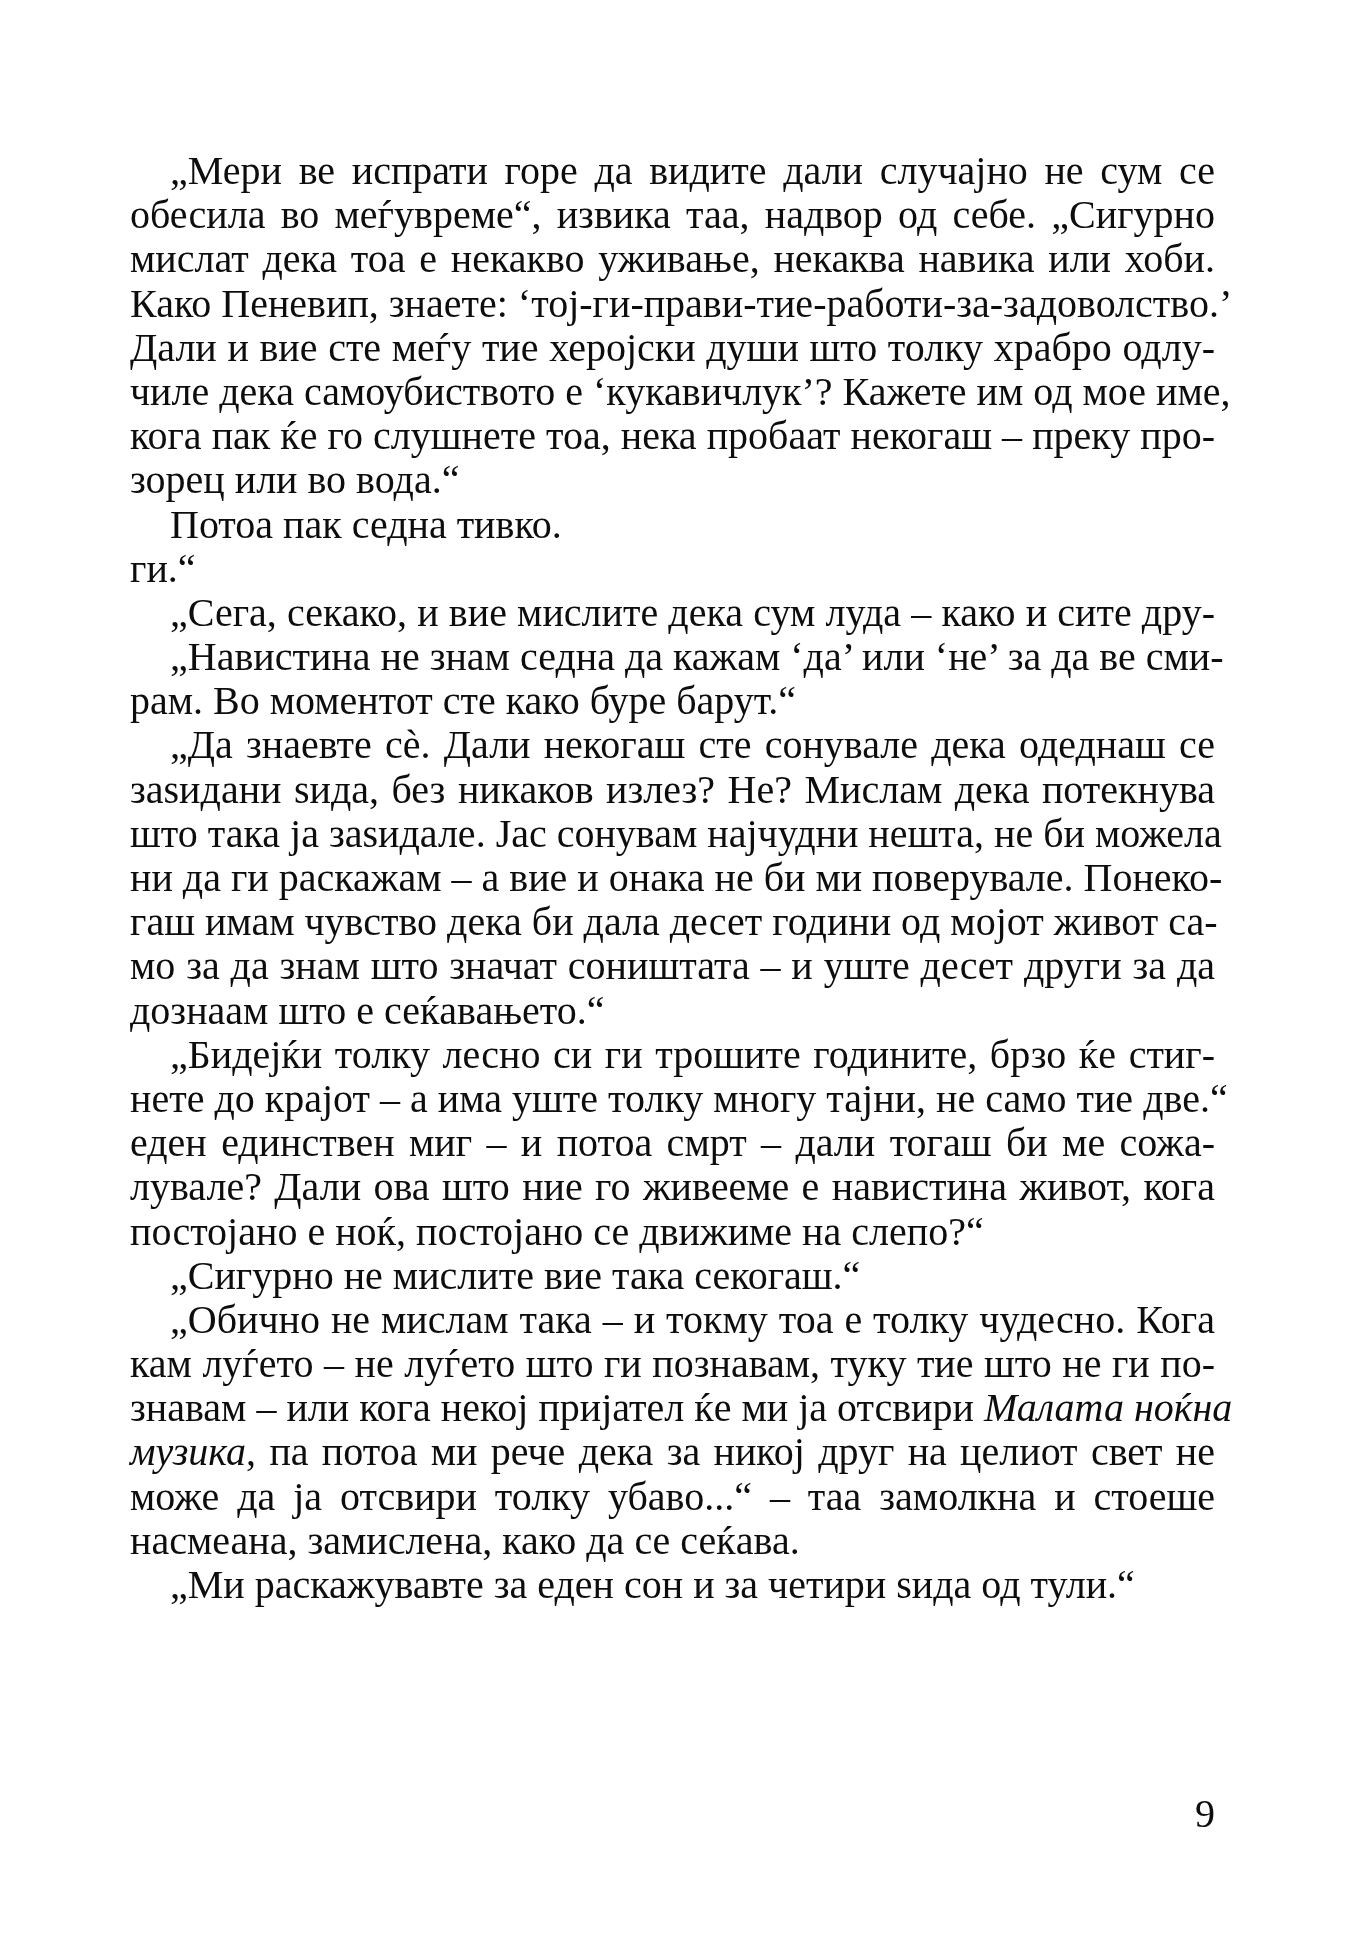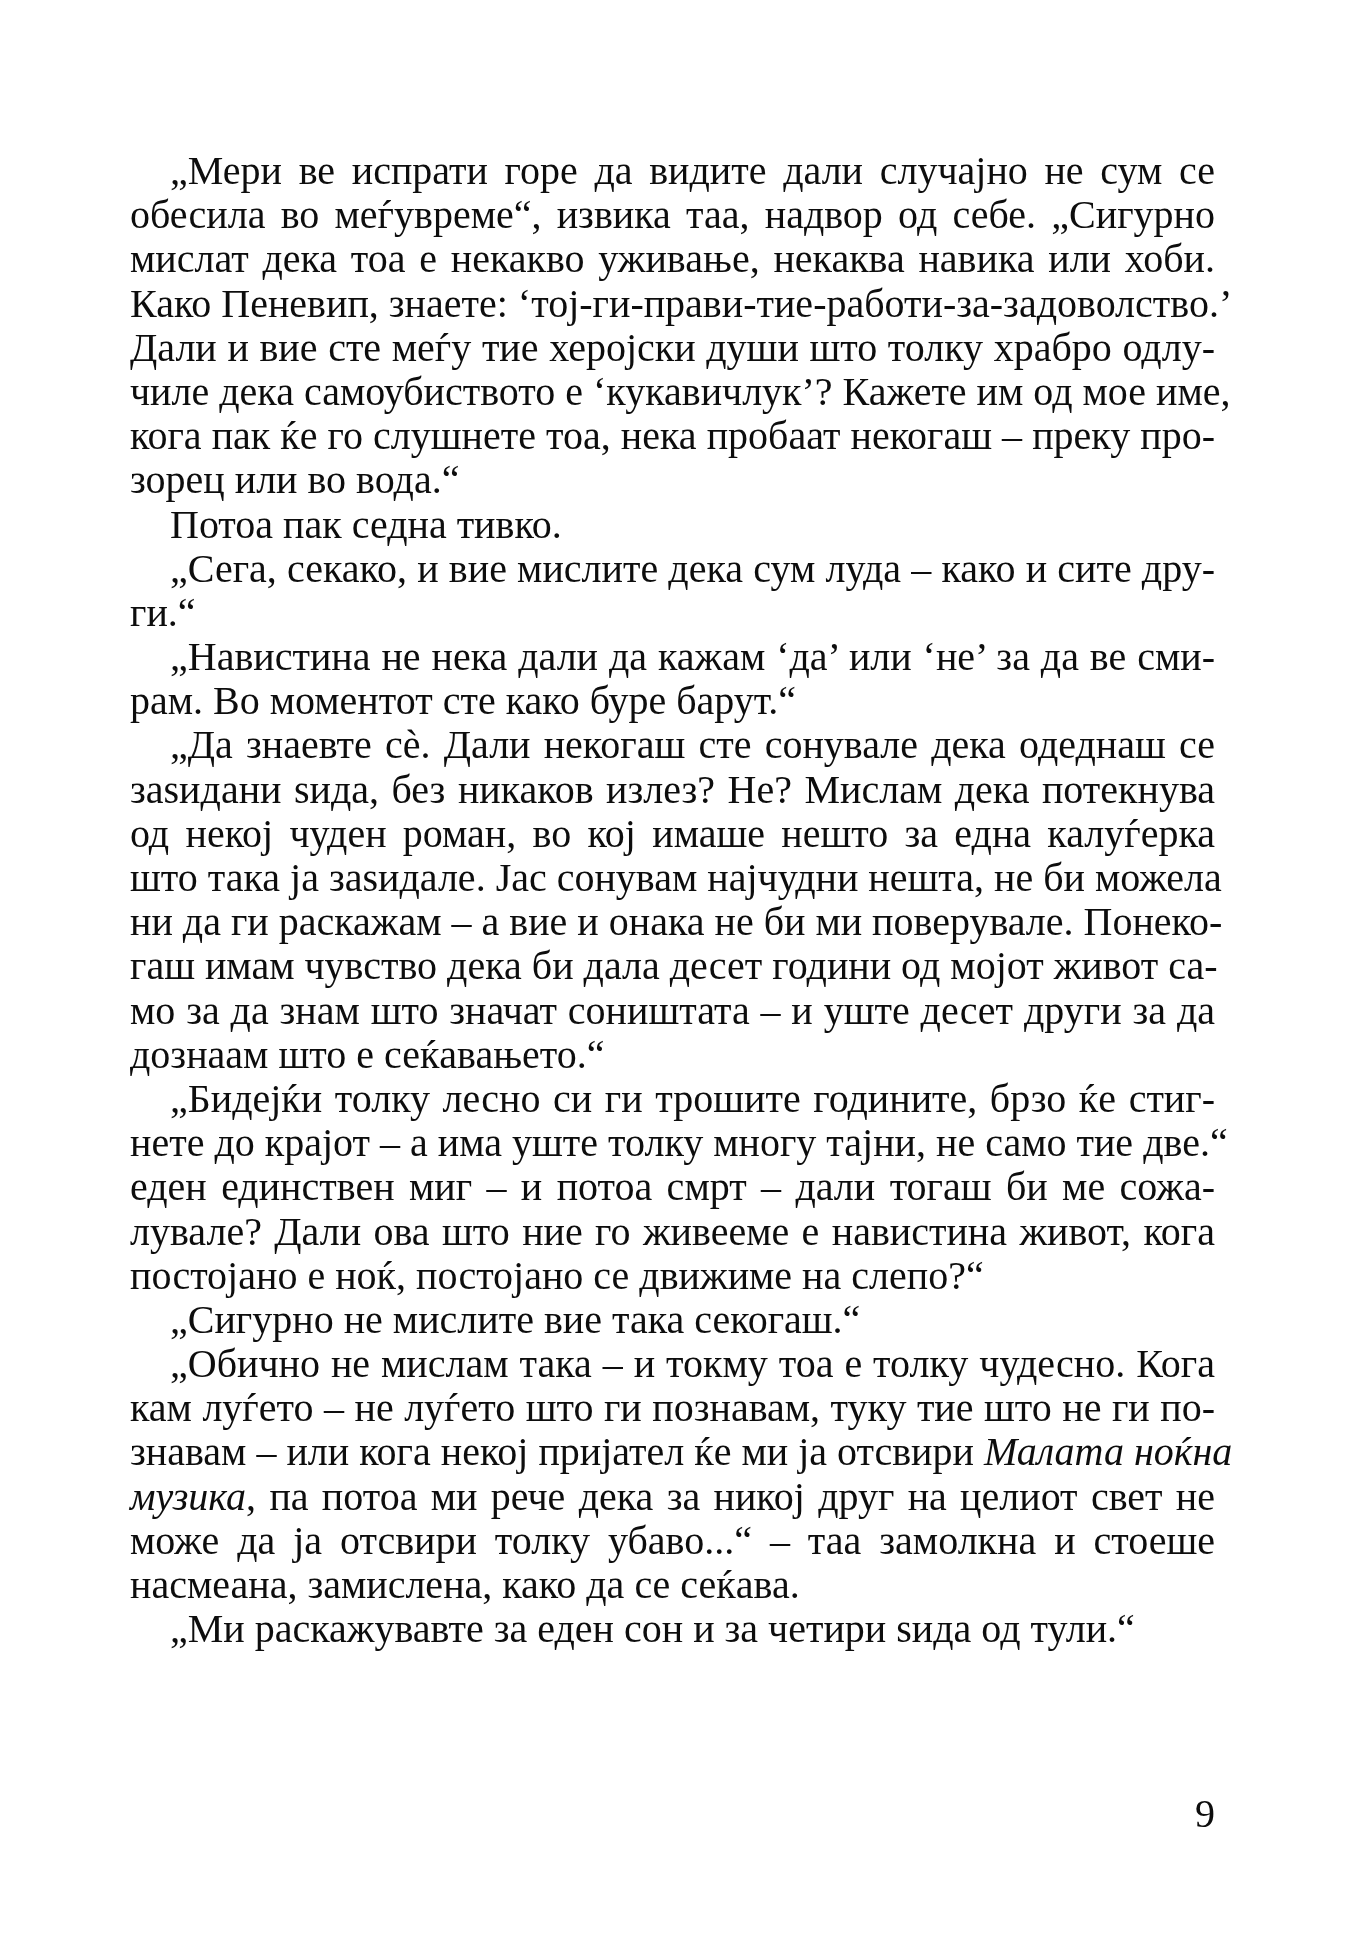--- a/index.html
+++ b/index.html
@@ -58,31 +58,30 @@
         <div class="line">Како Пеневип, знаете: ‘тој-ги-прави-тие-работи-за-задоволство.’</div>
         <div class="line">Дали и вие сте меѓу тие херојски души што толку храбро одлу-</div>
         <div class="line">чиле дека самоубиството е ‘кукавичлук’? Кажете им од мое име,</div>
         <div class="line">кога пак ќе го слушнете тоа, нека пробаат некогаш – преку про-</div>
         <div class="line last">зорец или во вода.“</div>
       </div>
       <div class="paragraph">
         <div class="line first last">Потоа пак седна тивко.</div>
       </div>
       <div class="paragraph">
+        <div class="line last">ги.“</div>
         <div class="line first">„Сега, секако, и вие мислите дека сум луда – како и сите дру-</div>
-        <div class="line last">ги.“</div>
       </div>
       <div class="paragraph">
-        <div class="line first">„Навистина не нека дали да кажам ‘да’ или ‘не’ за да ве сми-</div>
+        <div class="line first">„Навистина не знам седна да кажам ‘да’ или ‘не’ за да ве сми-</div>
         <div class="line last">рам. Во моментот сте како буре барут.“</div>
       </div>
       <div class="paragraph">
         <div class="line first">„Да знаевте сѐ. Дали некогаш сте сонувале дека одеднаш се</div>
         <div class="line">заѕидани ѕида, без никаков излез? Не? Мислам дека потекнува</div>
-        <div class="line">од некој чуден роман, во кој имаше нешто за една калуѓерка</div>
         <div class="line">што така ја заѕидале. Јас сонувам најчудни нешта, не би можела</div>
         <div class="line">ни да ги раскажам – а вие и онака не би ми поверувале. Понеко-</div>
         <div class="line">гаш имам чувство дека би дала десет години од мојот живот са-</div>
         <div class="line">мо за да знам што значат соништата – и уште десет други за да</div>
         <div class="line last">дознаам што е сеќавањето.“</div>
       </div>
       <div class="paragraph">
         <div class="line first">„Бидејќи толку лесно си ги трошите годините, брзо ќе стиг-</div>
         <div class="line last">нете до крајот – а има уште толку многу тајни, не само тие две.“</div>
       </div>

